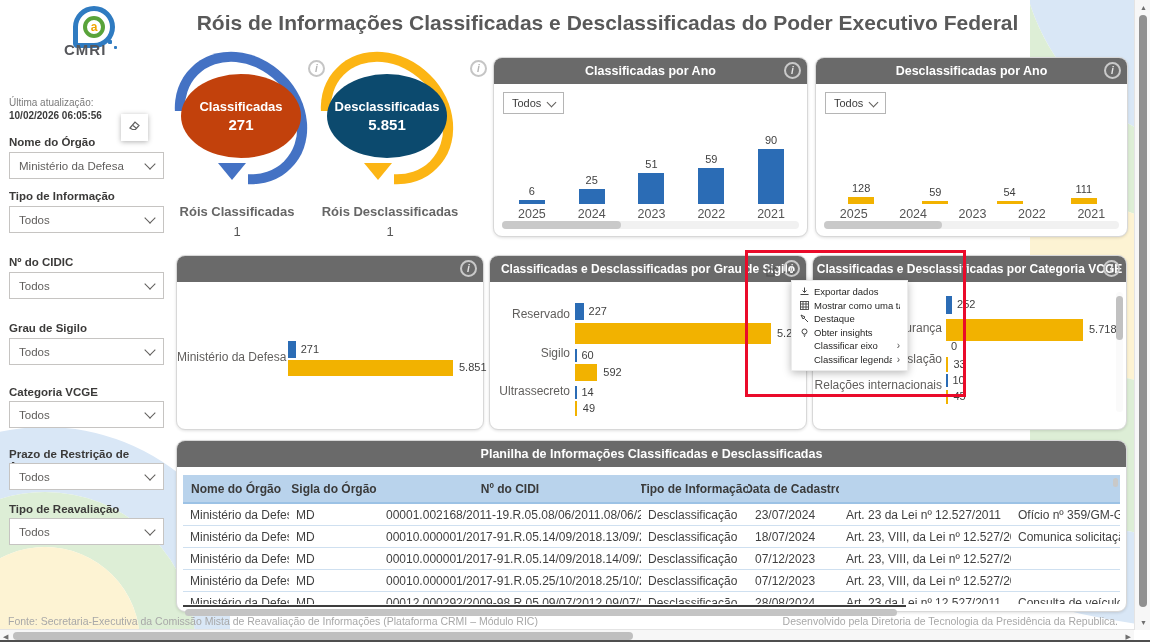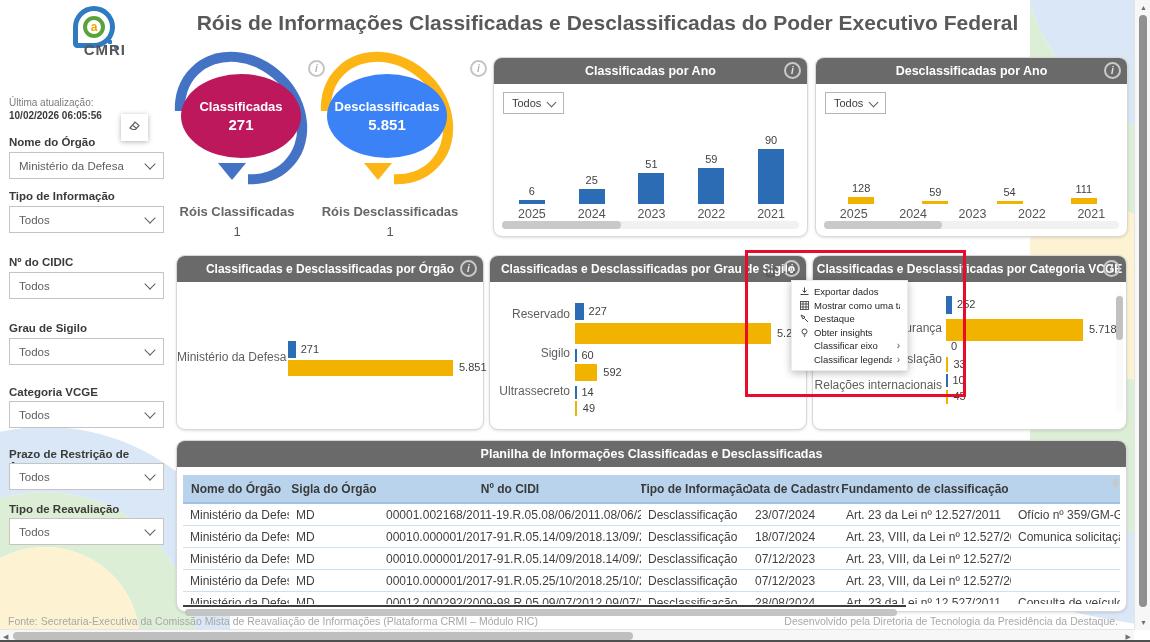--- a/index.html
+++ b/index.html
@@ -10,21 +10,21 @@
   .decor{position:absolute;overflow:hidden;z-index:0;}
   .ring{position:absolute;border-radius:50%;box-sizing:border-box;background:transparent;}
   .disc{position:absolute;border-radius:50%;}
   
   .logo-outer{position:absolute;left:73px;top:6px;width:42px;height:42px;border:5px solid #2f7bc1;
               border-radius:50% 50% 50% 10%;box-sizing:border-box;}
   .logo-inner{position:absolute;left:5px;top:5px;width:22px;height:22px;border:4px solid #59a33a;
               border-radius:50%;box-sizing:border-box;display:flex;align-items:center;justify-content:center;}
   .logo-a{font-size:12px;font-weight:bold;color:#f0a500;}
   .logo-dot{position:absolute;background:#2f7bc1;width:4px;height:4px;border-radius:1px;}
-  .logo-text{position:absolute;left:64px;top:41px;width:62px;text-align:right;font-size:15px;
+  .logo-text{position:absolute;left:64px;top:41px;width:62px;text-align:left;font-size:15px;
              font-weight:800;color:#55565a;letter-spacing:1px;}
   .page-title{position:absolute;left:165px;top:11px;width:885px;text-align:center;font-size:21px;
               font-weight:bold;color:#595959;z-index:2;}
   
   .side-label{position:absolute;left:9px;width:160px;font-size:11.5px;font-weight:bold;color:#3b3a39;z-index:3;}
   .side-sub{position:absolute;left:9px;width:160px;font-size:10px;color:#7a7a7a;z-index:3;}
   .select-box{position:absolute;left:9px;width:155px;height:27px;background:#fff;border:1px solid #c6c4c2;
               box-sizing:border-box;display:flex;align-items:center;justify-content:space-between;
               padding:0 9px;font-size:11.5px;color:#605e5c;z-index:3;cursor:pointer;}
   .chev{width:7px;height:7px;border-right:1.4px solid #605e5c;border-bottom:1.4px solid #605e5c;
@@ -171,33 +171,33 @@
       <div class="side-label" style="top: 503px;">Tipo de Reavaliação</div>
       <div class="select-box" style="top: 518px;">
         <span>Todos</span>
         <span class="chev"></span>
       </div>
     </div>
 
   <div class="kpi" style="left:168px;top:57px;">
     <div class="kpi-ring" style="border-color:#4472c4;"></div>
     <div class="kpi-arrow" style="left:50px;top:106px;border-top:17px solid #4472c4;"></div>
-    <div class="kpi-ellipse" style="background:#be185d;">
+    <div class="kpi-ellipse" style="background:#c2410c;">
       <div class="l1">Classificadas</div>
       <div class="l2">271</div>
     </div>
   </div>
   <div class="abs info-badge" style="left:308px;top:60px;z-index:3;">i</div>
   <div class="kpi-caption" style="left:147px;top:204px;">Róis Classificadas</div>
   <div class="kpi-count" style="left:147px;top:224px;">1</div>
 
   <div class="kpi" style="left:314px;top:57px;">
     <div class="kpi-ring" style="border-color:#fcb514;"></div>
     <div class="kpi-arrow" style="left:50px;top:106px;border-top:17px solid #fcb514;"></div>
-    <div class="kpi-ellipse" style="background:#3b82f6;">
+    <div class="kpi-ellipse" style="background:#0c4a6e;">
       <div class="l1">Desclassificadas</div>
       <div class="l2">5.851</div>
     </div>
   </div>
   <div class="abs info-badge" style="left:470px;top:60px;z-index:3;">i</div>
   <div class="kpi-caption" style="left:300px;top:204px;">Róis Desclassificadas</div>
   <div class="kpi-count" style="left:300px;top:224px;">1</div>
 
   <div class="panel" style="left:493px;top:57px;width:315px;height:180px;">
     <div class="panel-header">
@@ -276,21 +276,20 @@
         <div>2022</div>
         <div>2021</div>
       </div>
     <div class="hscroll" style="left:8px;top:163px;width:295px;">
         <div class="thumb" style="width:40%;"></div>
       </div>
   </div>
 
   <div class="panel" style="left:176px;top:255px;width:308px;height:175px;">
     <div class="panel-header" style="font-size:12px;">
-        <span>Classificadas e Desclassificadas por Órgão</span>
       <div class="info-badge">i</div>
       </div>
     <div id="chartC" class="abs" style="left:0;top:0;width:100%;height:100%;">
         <div class="cat-label" style="left: 0px; top: 94px; width: 104px;">Ministério da Defesa</div>
         <div class="hbar" style="left: 111px; top: 85px; width: 7.64228px; height: 17px; background: rgb(43, 108, 181);"></div>
         <div class="bar-val" style="left: 123.642px; top: 86.5px;">271</div>
         <div class="hbar" style="left: 111px; top: 104px; width: 165px; height: 16px; background: rgb(242, 178, 0);"></div>
         <div class="bar-val" style="left: 282px; top: 105px;">5.851</div>
       </div>
   </div>
@@ -420,21 +419,20 @@
   <div class="panel" style="left:176px;top:440px;width:951px;height:172px;">
     <div class="panel-header">
         <span>Planilha de Informações Classificadas e Desclassificadas</span>
       </div>
     <div class="tbl-head" id="tbl-head">
         <div style="width: 106px;">Nome do Órgão</div>
         <div style="width: 90px;">Sigla do Órgão</div>
         <div style="width: 262px;">Nº do CIDI</div>
         <div style="width: 107px;">Tipo de Informação</div>
         <div style="width: 91px;">Data de Cadastro</div>
-        <div style="width: 172px;">Fundamento de classificação</div>
         <div style="width: 111px;"></div>
       </div>
     <div class="tbl-body" id="tbl-body">
         <div class="tbl-row">
           <div style="width: 106px;">Ministério da Defesa</div>
           <div style="width: 90px;">MD</div>
           <div style="width: 262px;">00001.002168/2011-19.R.05.08/06/2011.08/06/2016.N</div>
           <div style="width: 107px;">Desclassificação</div>
           <div style="width: 91px;">23/07/2024</div>
           <div style="width: 172px;">Art. 23 da Lei nº 12.527/2011</div>
@@ -476,21 +474,21 @@
           <div style="width: 172px;">Art. 23 da Lei nº 12.527/2011</div>
           <div style="width: 111px;">Consulta de veículos</div>
         </div>
       </div>
     <div class="abs" style="left:6px;top:164px;width:723px;height:2px;background:#3d3d3d;"></div>
     <div class="abs" style="left:8px;top:168px;width:712px;height:7px;background:#c4c4c4;border-radius:4px;"></div>
     <div class="abs" style="right:8px;top:37px;width:5px;height:9px;background:#c9c9c9;border-radius:3px;"></div>
   </div>
 
   <div class="footer-text" style="left:8px;">Fonte: Secretaria-Executiva da Comissão Mista de Reavaliação de Informações (Plataforma CRMI – Módulo RIC)</div>
-  <div class="footer-text" style="right:32px;">Desenvolvido pela Diretoria de Tecnologia da Presidência da Destaque.</div>
+  <div class="footer-text" style="right:32px;">Desenvolvido pela Diretoria de Tecnologia da Presidência da Republica.</div>
 
   <div class="pg-vscroll">
     <div class="sb-arrow" style="left:5px;top:4px;">▲</div>
     <div class="vthumb" style="left:4px;top:15px;width:8px;height:592px;"></div>
     <div class="sb-arrow" style="left:5px;bottom:4px;">▼</div>
   </div>
   <div class="pg-hscroll">
     <div class="sb-arrow" style="left:3px;top:3px;">◀</div>
     <div class="abs" style="left:13px;top:2px;width:620px;height:8px;background:#bfbfbf;border-radius:4px;"></div>
     <div class="sb-arrow" style="right:3px;top:3px;">▶</div>

